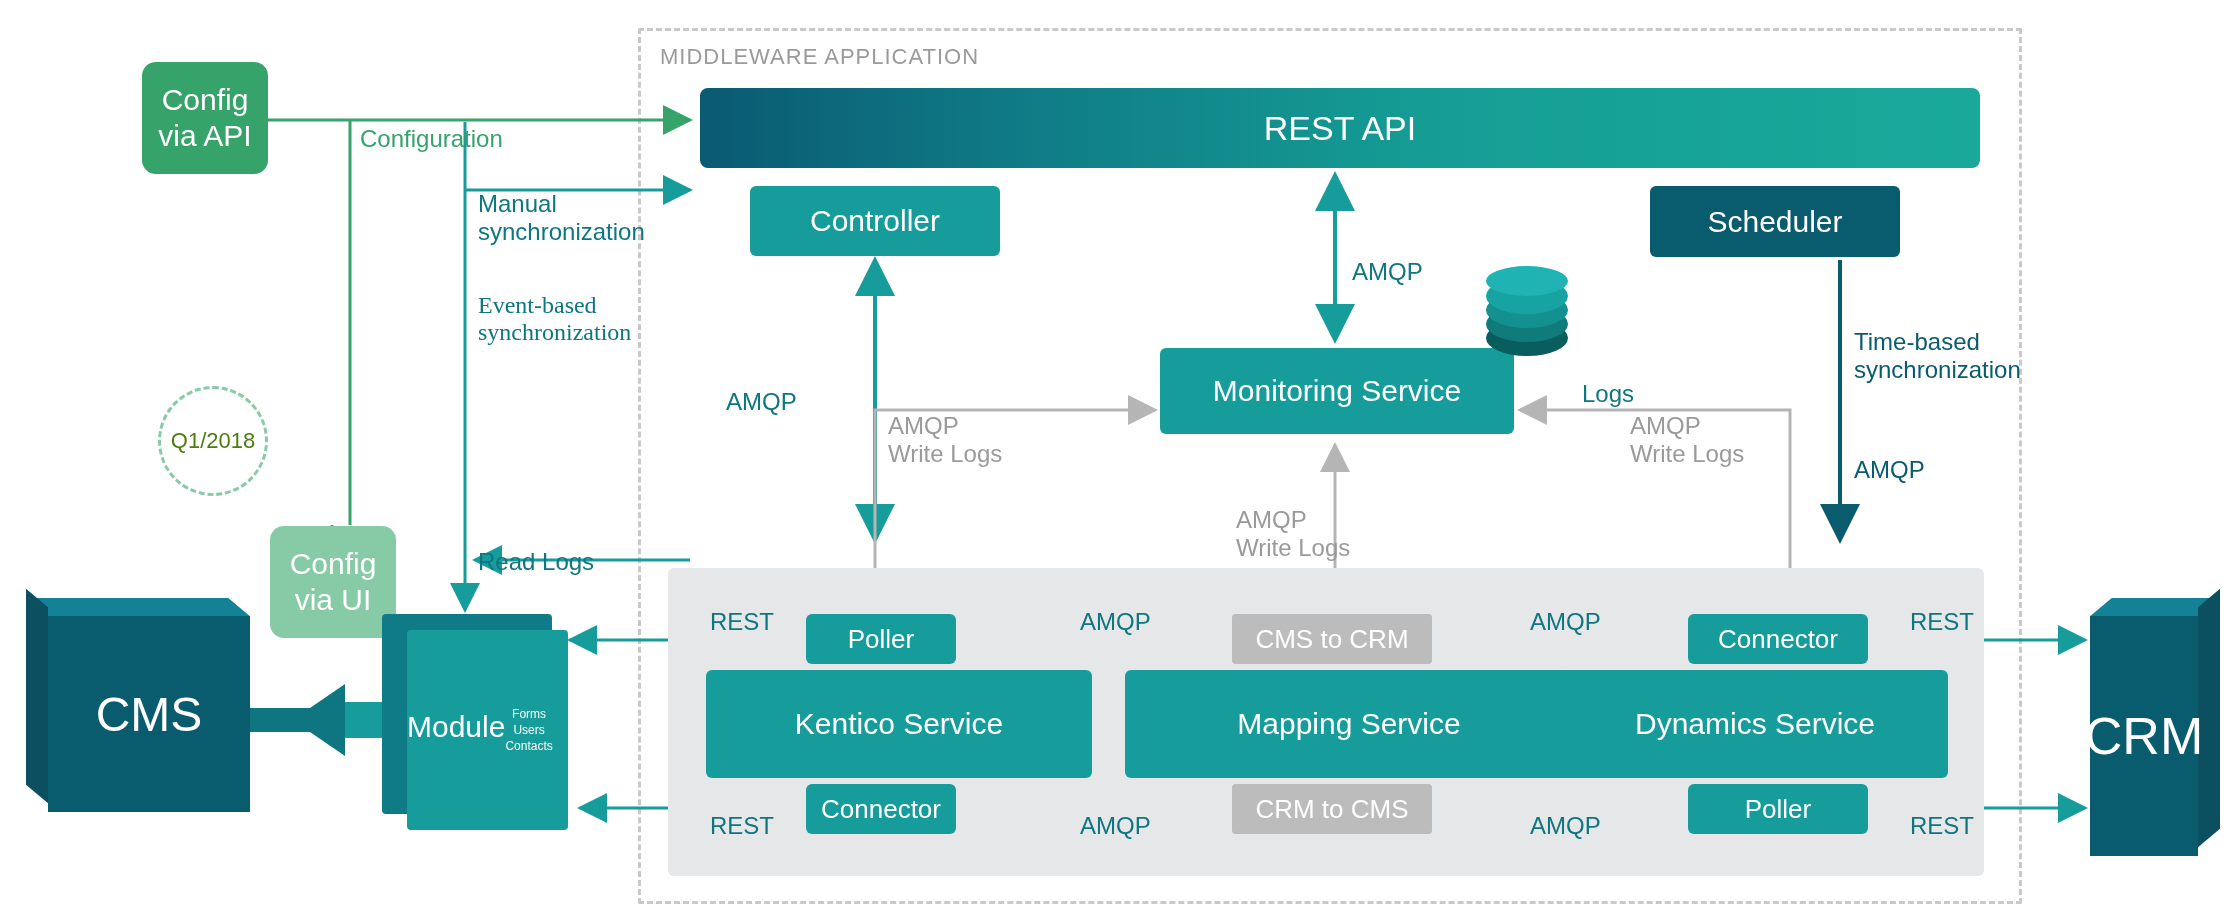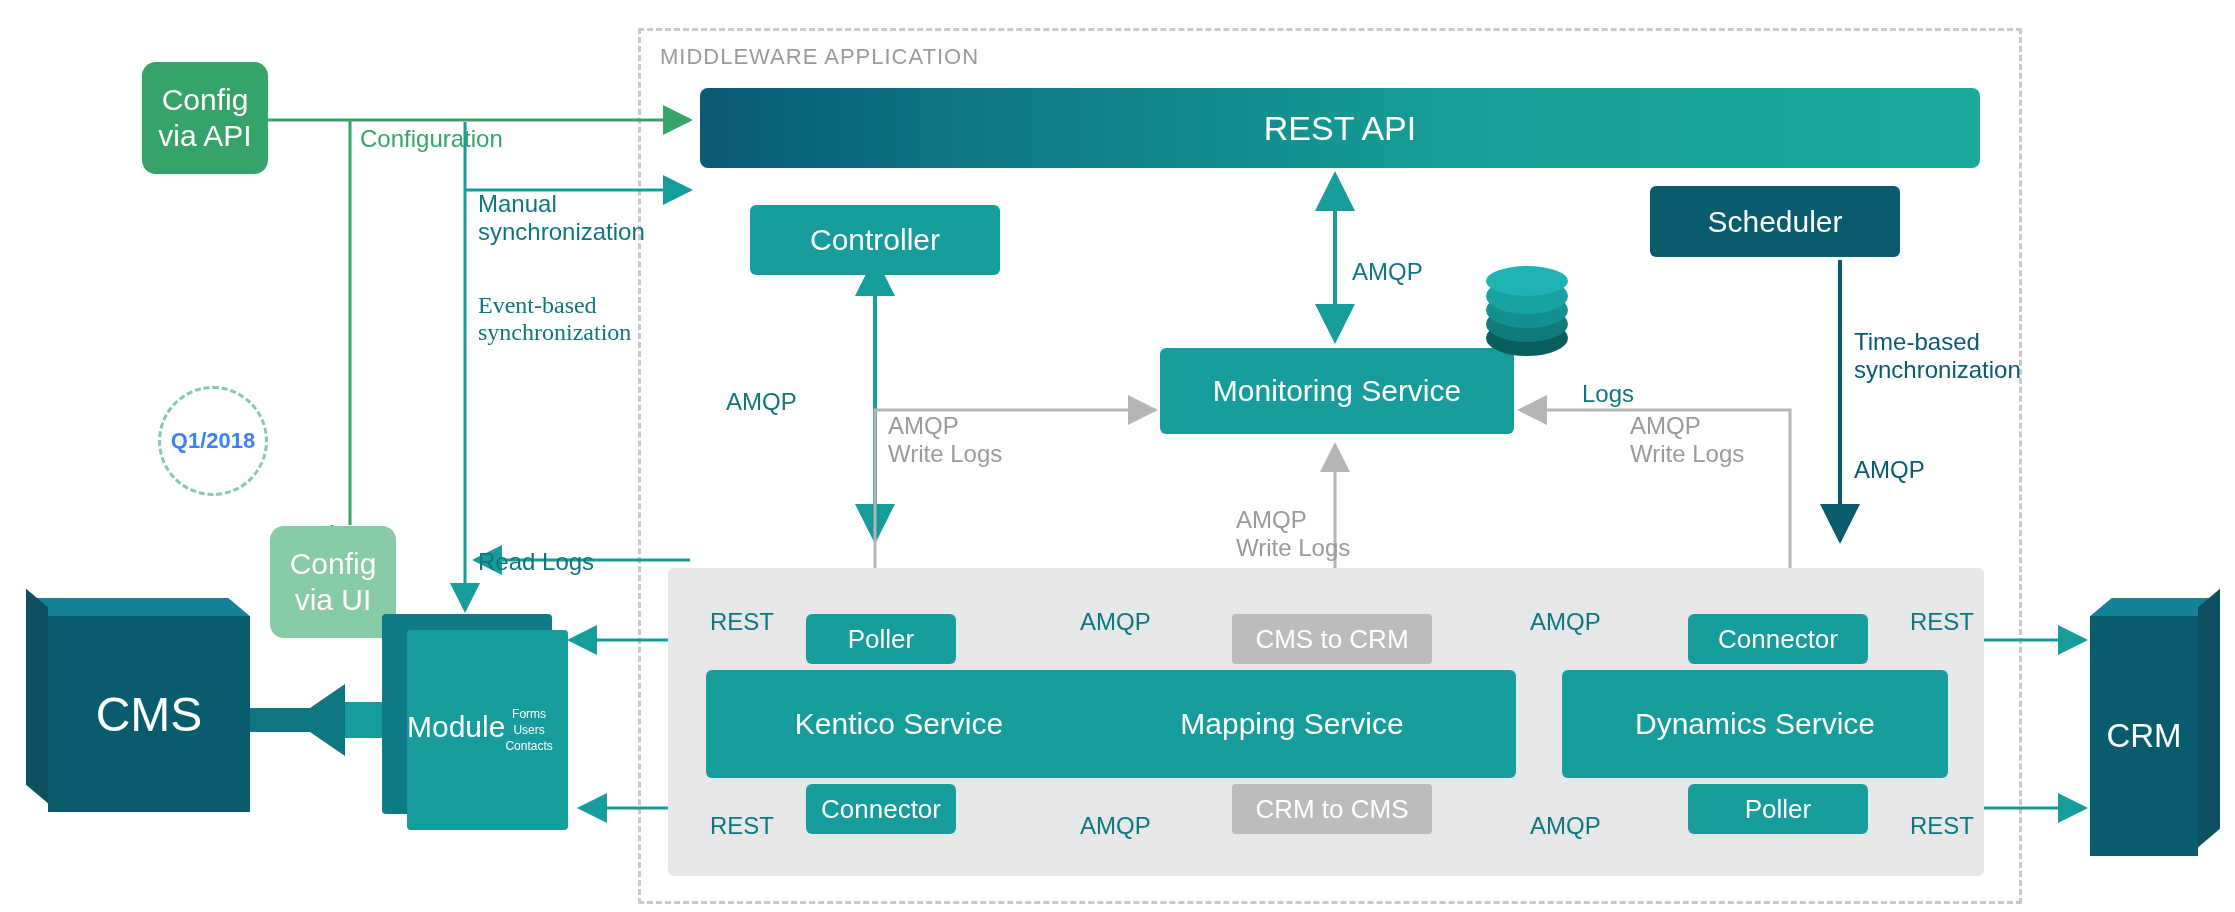--- a/index.html
+++ b/index.html
@@ -124,21 +124,21 @@
   <line x1="1680" y1="808" x2="1445" y2="808" stroke="#179c9c" stroke-width="3" marker-end="url(#arrTeal)"></line>
   <line x1="2085" y1="808" x2="1880" y2="808" stroke="#179c9c" stroke-width="3" marker-start="url(#arrTealS)" marker-end="url(#arrTeal)"></line>
 </svg>
 
 <div class="cfgApi" style="left:142px;top:62px;width:126px;height:112px;">
     <span style="white-space:pre-line;">Config
 via API</span>
   </div>
 
 <div class="dashed-circle" style="left:158px;top:386px;width:104px;height:104px;display:flex;align-items:center;justify-content:center;">
-  <span class="label" style="position:static;color:#3b82f6;font-size:22px;font-weight:bold;">Q1/2018</span>
+  <span class="label" style="position:static;color:#4d7c0f;font-size:22px;">Q1/2018</span>
 </div>
 
 <div class="cfgUi" style="left:270px;top:526px;width:126px;height:112px;">
     <span style="white-space:pre-line;">Config
 via UI</span>
   </div>
 
 <div class="cube left" style="left:48px;top:616px;width:202px;height:196px;">
   <div class="top"></div>
     <div class="right"></div>
@@ -168,21 +168,21 @@
 <div class="label teal" style="left:478px;top:190px;">Manual
 synchronization</div>
 <div class="label teal" style="left:478px;top:292px;font-family:Liberation Serif, serif;">Event-based
 synchronization</div>
 <div class="label teal" style="left:478px;top:548px;text-align:right;">Read Logs</div>
 
 <div class="box restbar" style="left:700px;top:88px;width:1280px;height:80px;">
     <span>REST API</span>
   </div>
 
-<div class="box tealbox" style="left:750px;top:186px;width:250px;height:70px;margin-top:19px;">
+<div class="box tealbox" style="left:750px;top:186px;width:250px;height:70px;">
     <span>Controller</span>
   </div>
 
 <div class="box navybox" style="left:1650px;top:186px;width:250px;height:71px;">
     <span>Scheduler</span>
   </div>
 
 <div class="label teal" style="left:726px;top:388px;">AMQP</div>
 <div class="label teal" style="left:1352px;top:258px;">AMQP</div>
 <div class="label navy" style="left:1854px;top:328px;">Time-based
@@ -214,21 +214,21 @@
 <div class="box tealbox" style="left:706px;top:670px;width:386px;height:108px;">
     <span>Kentico Service</span>
   </div>
 <div class="box tealbox small" style="left:806px;top:614px;width:150px;height:50px;">
     <span>Poller</span>
   </div>
 <div class="box tealbox small" style="left:806px;top:784px;width:150px;height:50px;">
     <span>Connector</span>
   </div>
 
-<div class="box tealbox" style="left:1068px;top:670px;width:448px;height:108px;">
+<div class="box tealbox" style="left:1125px;top:670px;width:448px;height:108px;">
     <span>Mapping Service</span>
   </div>
 <div class="box greybtn" style="left:1232px;top:614px;width:200px;height:50px;">
     <span>CMS to CRM</span>
   </div>
 <div class="box greybtn" style="left:1232px;top:784px;width:200px;height:50px;">
     <span>CRM to CMS</span>
   </div>
 
 <div class="box tealbox" style="left:1562px;top:670px;width:386px;height:108px;">
@@ -247,15 +247,15 @@
 <div class="label teal" style="left:1910px;top:608px;">REST</div>
 <div class="label teal" style="left:710px;top:812px;">REST</div>
 <div class="label teal" style="left:1080px;top:812px;">AMQP</div>
 <div class="label teal" style="left:1530px;top:812px;">AMQP</div>
 <div class="label teal" style="left:1910px;top:812px;">REST</div>
 
 <div class="cube" style="left:2090px;top:616px;width:108px;height:240px;">
   <div class="top"></div>
     <div class="right"></div>
   <div class="front">
-      <span style="font-size:33px;">CRM</span>
+      <span style="font-size:52px;">CRM</span>
     </div>
 </div>
 
 </body></html>

